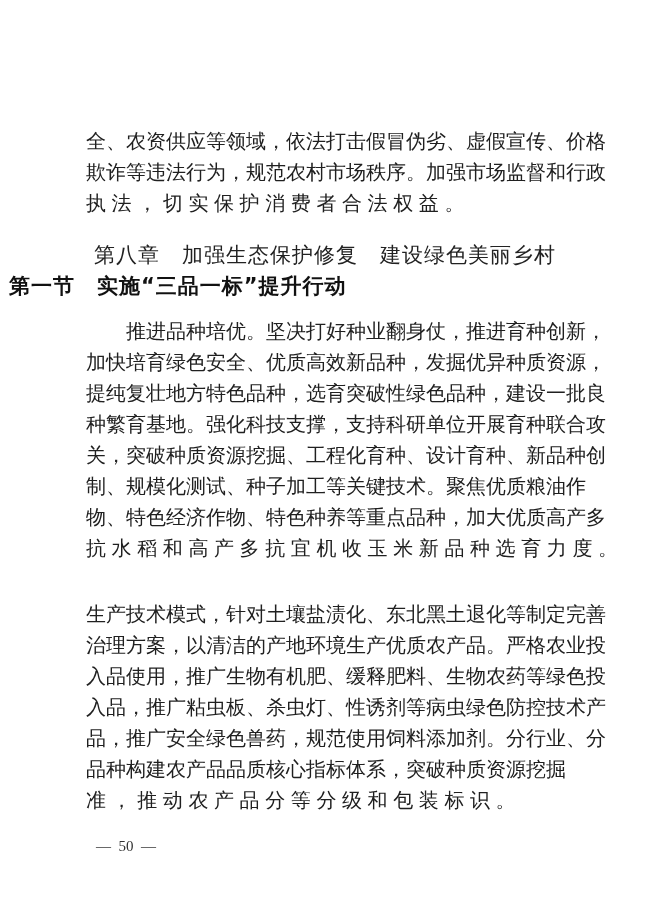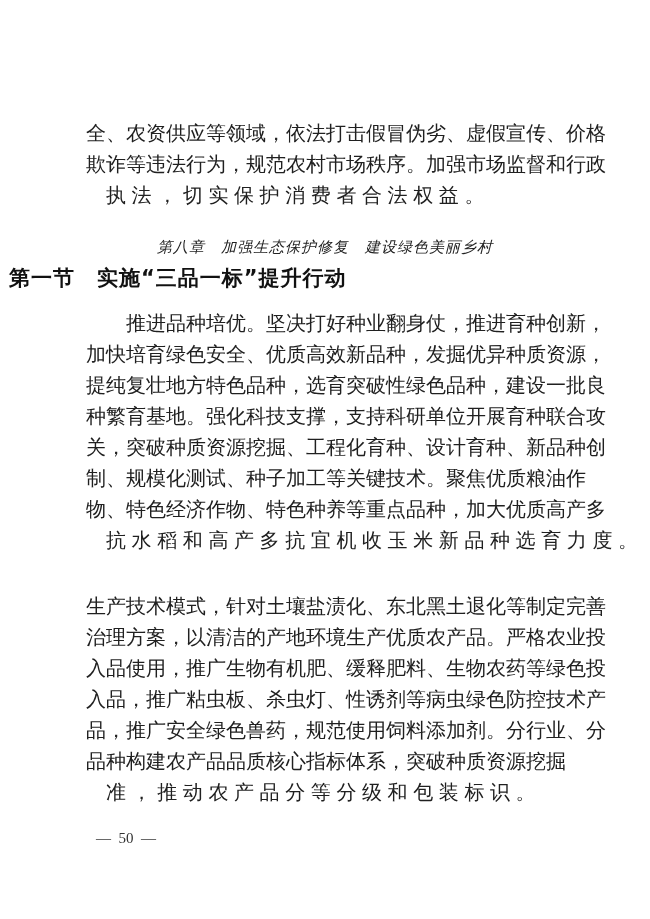--- a/index.html
+++ b/index.html
@@ -10,61 +10,59 @@
     body {
       width: 650px;
       height: 919px;
       position: relative;
       overflow: hidden;
       color: #1a1a1a;
       font-family: "DejaVu Serif", "Liberation Serif", serif;
     }
     .page {
       position: absolute;
-      left: 0; top: 8px;
+      left: 0; top: 16px;
       width: 650px;
       height: 736px;
       background: #ffffff;
     }
     .line {
       position: absolute;
       left: 86px;
       width: 480px;
       font-size: 20px;
       line-height: 24px;
       height: 24px;
       white-space: nowrap;
       text-align: justify;
       text-align-last: justify;
       letter-spacing: 0;
       color: #202020;
     }
     .line.last {
       text-align-last: left;
       letter-spacing: 5.6px;
-      margin-left: 20px;
     }
     .line.indent {
       left: 126px;
       width: 440px;
       font-family: Liberation Serif, serif;
     }
     .chapter-title {
       position: absolute;
       left: 0;
       width: 650px;
       top: 226px;
       text-align: center;
-      font-size: 15px;
+      font-size: 21px;
       line-height: 26px;
       color: #222;
       font-family: "DejaVu Serif", serif;
       letter-spacing: 1px;
       white-space: pre;
-      font-style: italic;
     }
     .section-title {
       position: absolute;
       left: 0;
       width: 650px;
       top: 257px;
       text-align: left;
       font-size: 21px;
       line-height: 26px;
       font-weight: bold;

